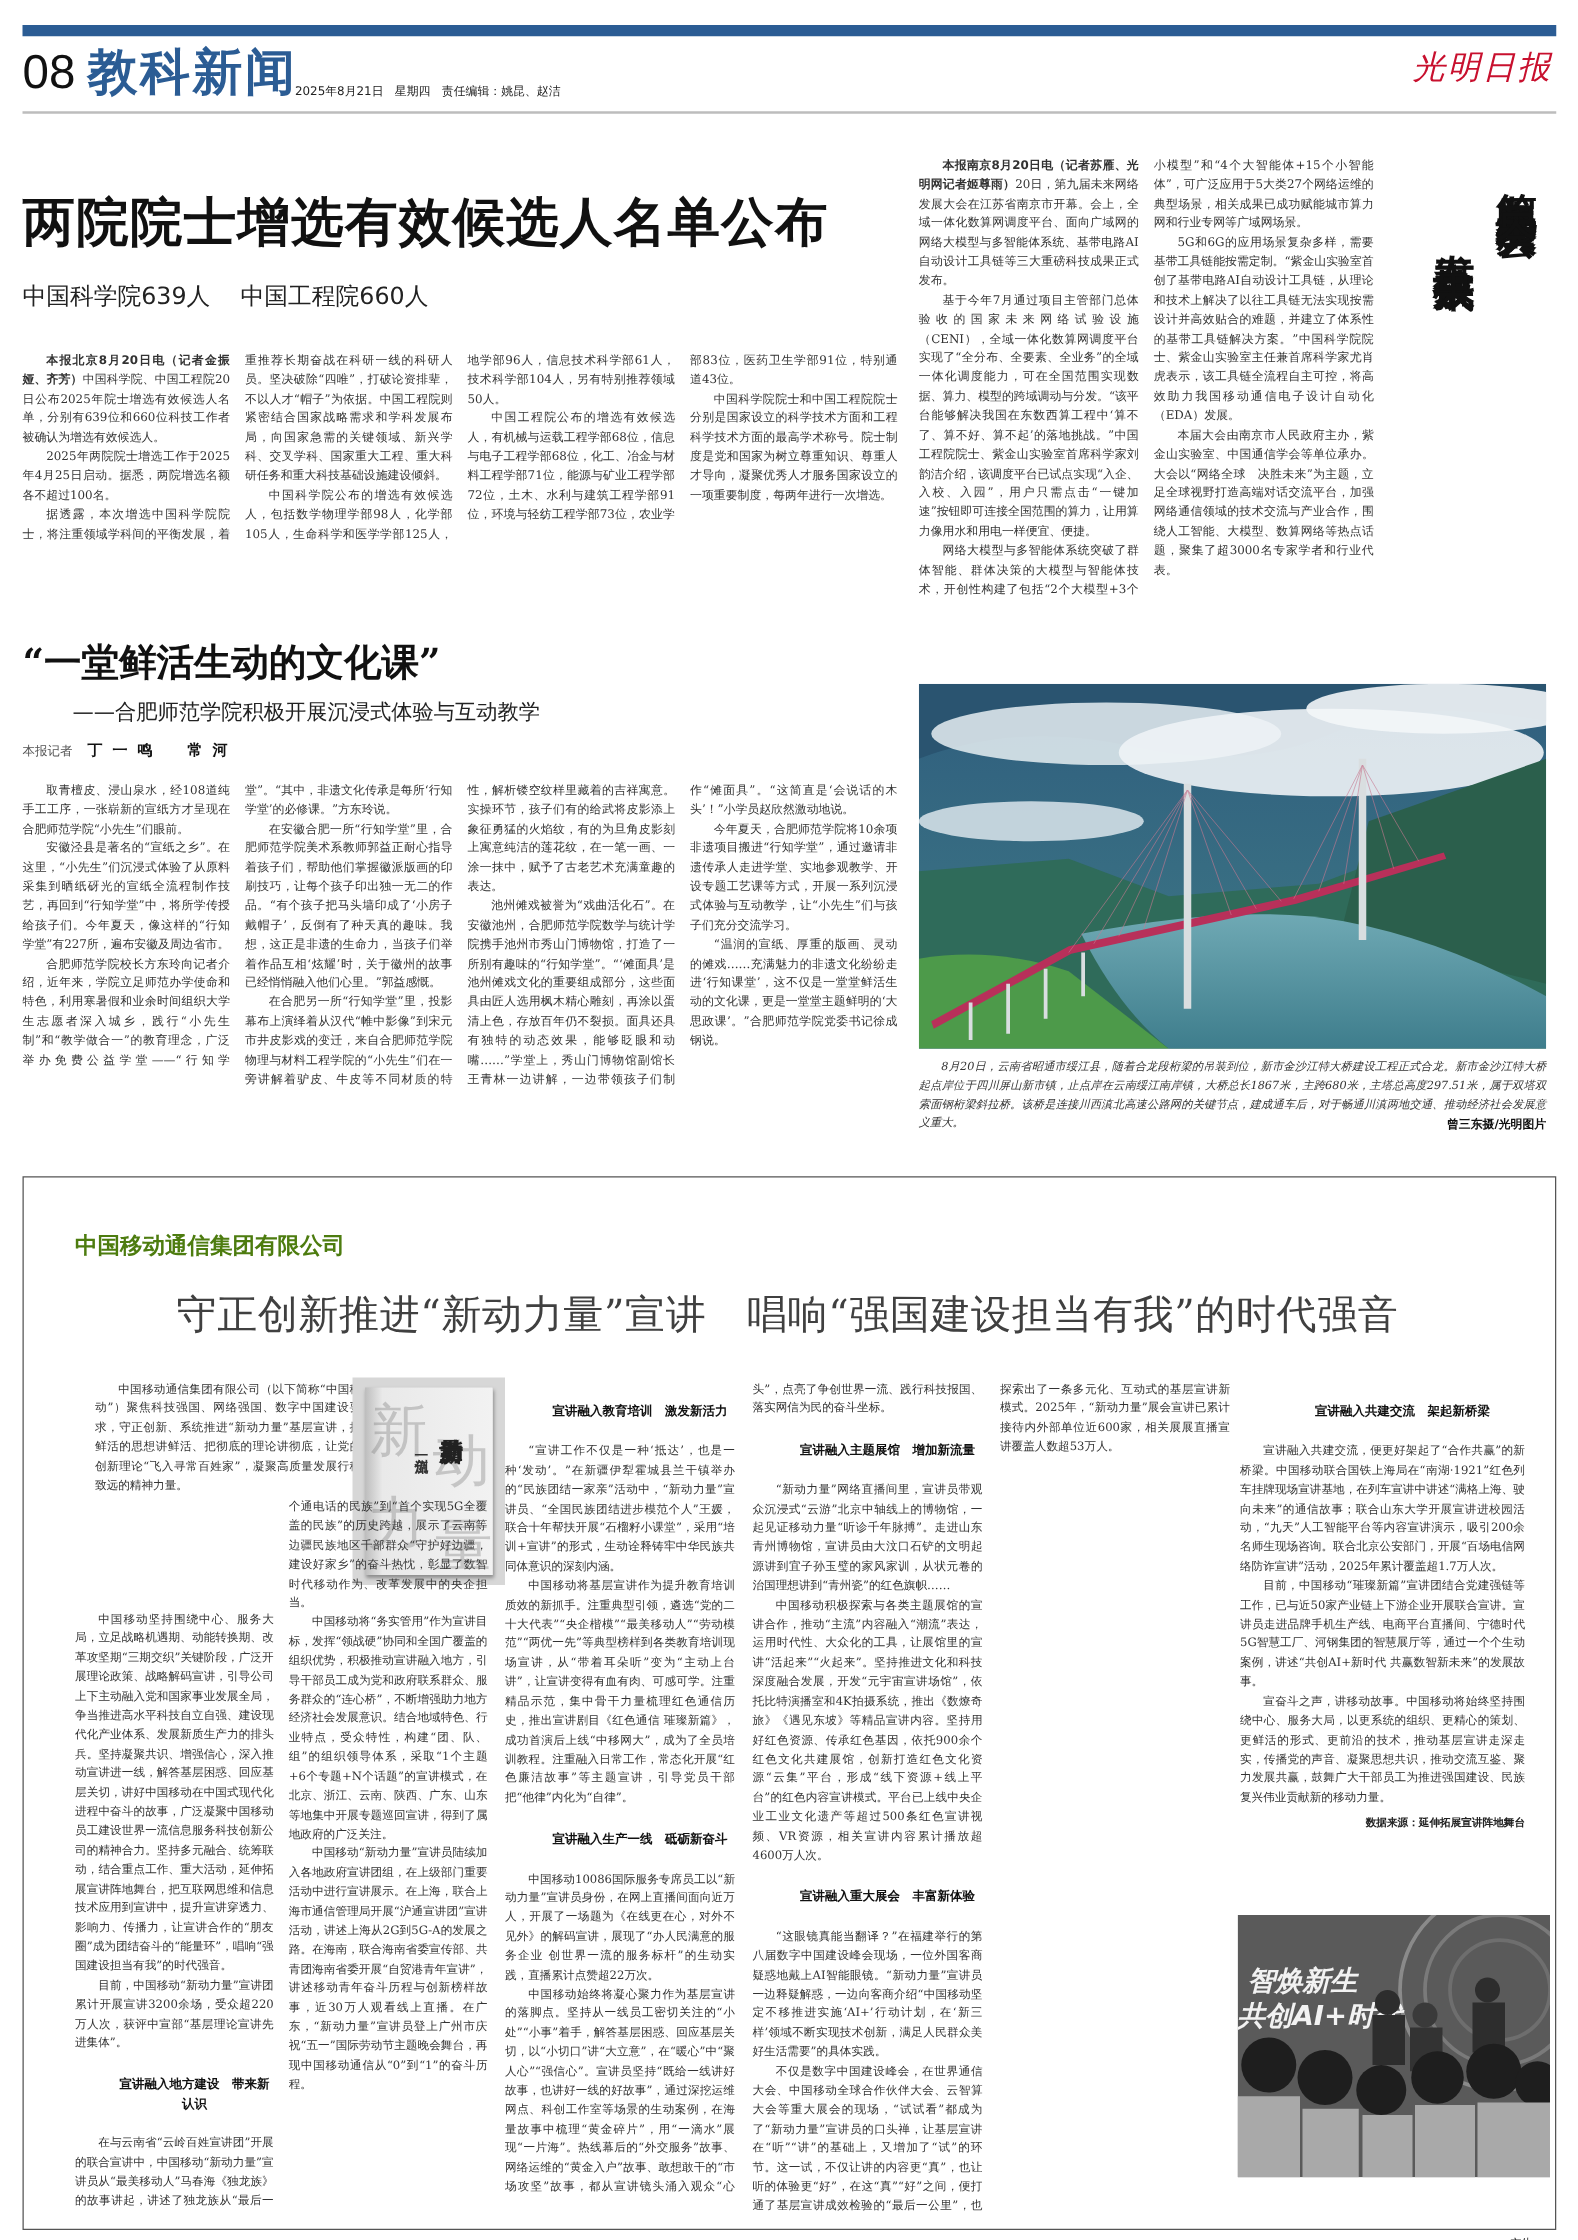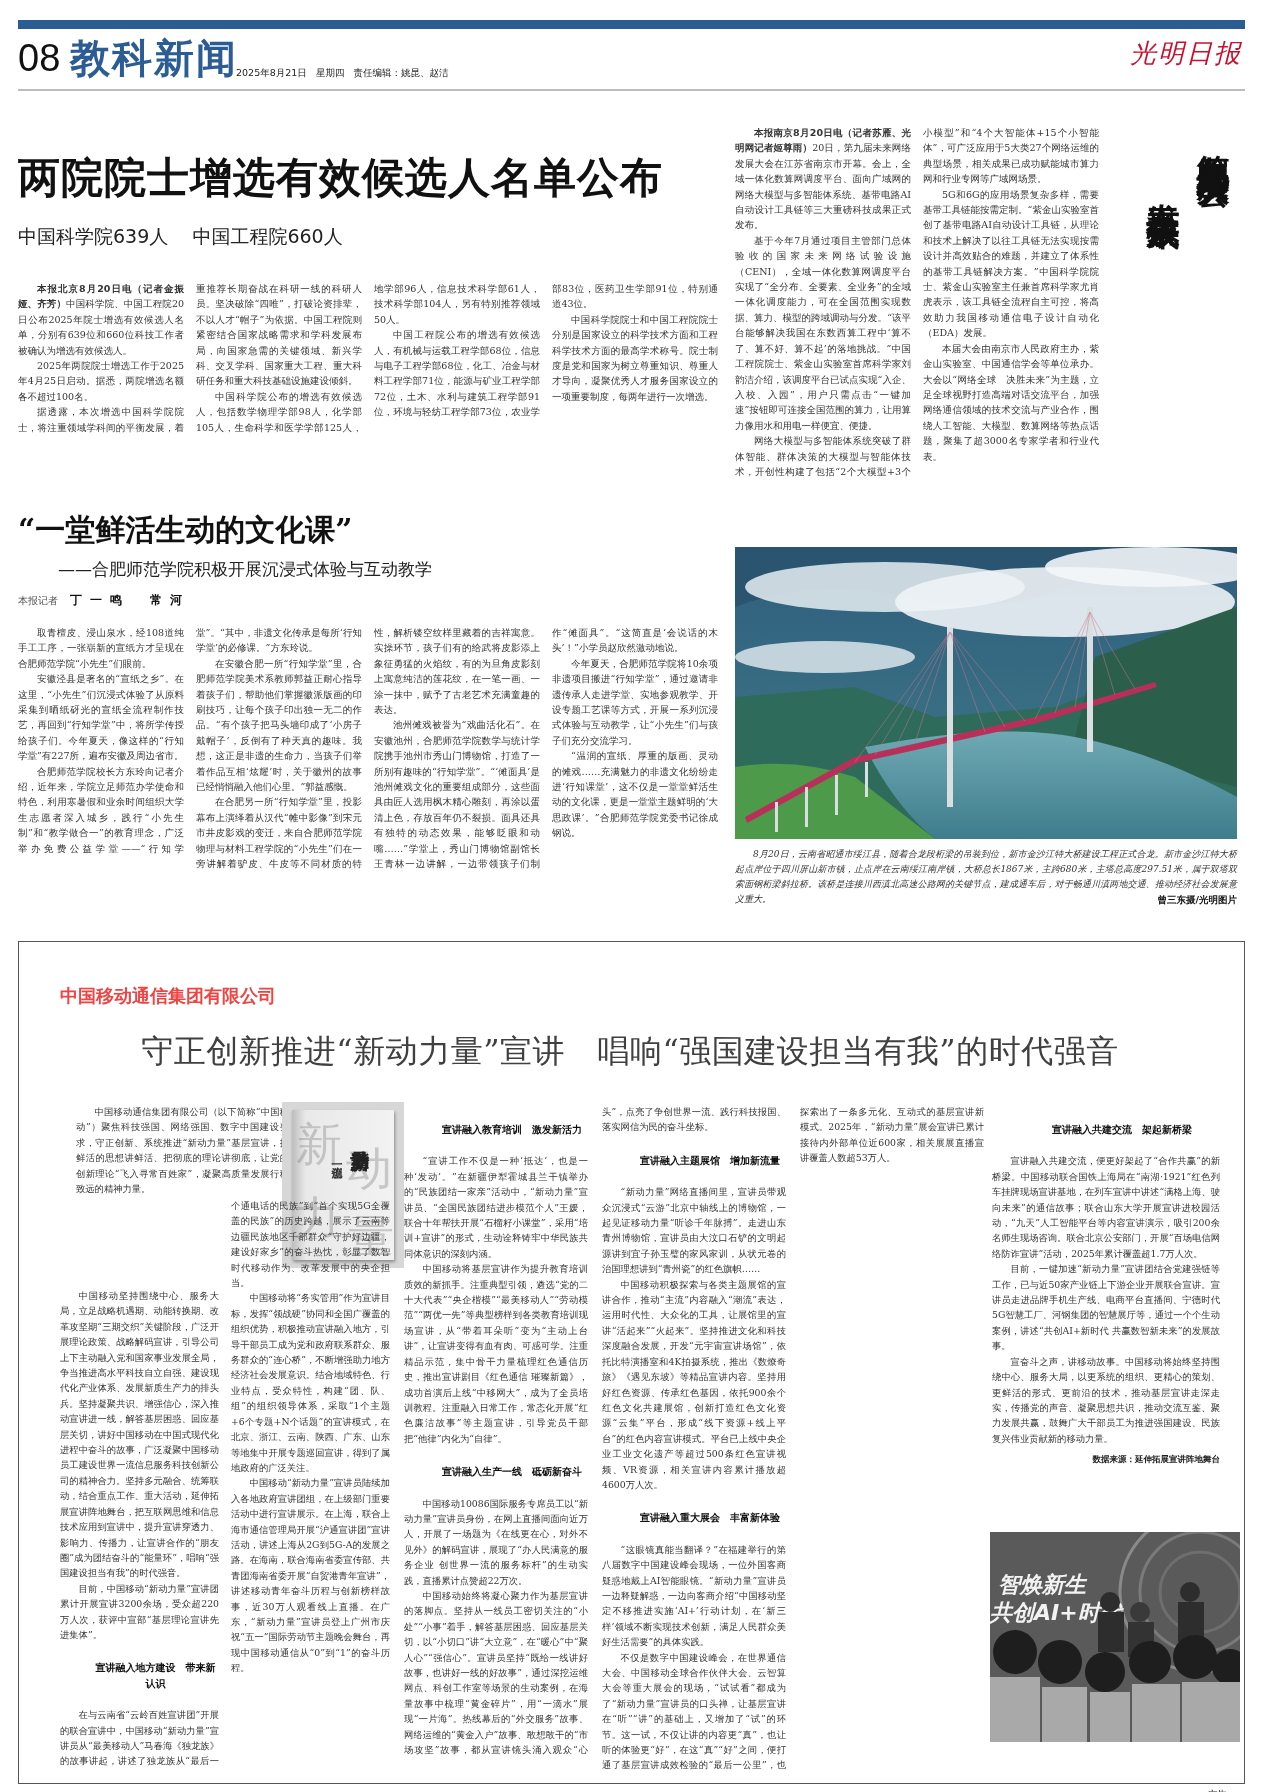--- a/index.html
+++ b/index.html
@@ -26,21 +26,21 @@
   .h2-sub { left: 18px; top: 558px; font-family: "DejaVu Sans", sans-serif; font-size: 17px; color: #222; margin-left: 40px; }
   .byline { left: 18px; top: 592px; font-size: 10px; color: #555; font-family: "DejaVu Sans", sans-serif; }
   .byline span.names { font-family: "DejaVu Serif", serif; font-size: 12px; color: #111; font-weight: bold; margin-left: 12px; letter-spacing: 8px; }
 
   .photo { left: 735px; top: 547px; width: 502px; height: 292px; overflow: hidden; }
   .caption { left: 735px; top: 847px; width: 502px; font-size: 9px; line-height: 15px; color: #333; text-align: justify; font-style: italic; }
   .caption p { text-indent: 2em; }
   .credit { display: block; text-align: right; font-family: "DejaVu Sans", sans-serif; font-weight: bold; font-style: normal; color: #111; font-size: 9.5px; margin-top: -15px; }
 
   .adbox { left: 18px; top: 941px; width: 1227px; height: 843px; border: 1.5px solid #555; }
-  .company { left: 60px; top: 984px; font-family: "DejaVu Sans", sans-serif; font-weight: bold; font-size: 18px; color: #ef4444; }
+  .company { left: 60px; top: 984px; font-family: "DejaVu Sans", sans-serif; font-weight: bold; font-size: 18px; color: #4d7c0f; }
   .ad-h { left: 40px; top: 1030px; width: 1180px; text-align: center; font-family: "DejaVu Serif", serif; font-size: 32px; color: #404040; letter-spacing: 0.5px; }
 
   .ad-col { font-size: 9.3px; line-height: 15.4px; color: #333; text-align: justify; font-family: "DejaVu Serif", serif; }
   .ad-col p { text-indent: 2em; }
   .ad-col .sub { text-indent: 0; text-align: center; font-family: "DejaVu Sans", sans-serif; font-weight: bold; color: #111; font-size: 10px; margin: 18px 0 16px; padding-left: 32px; }
   .ad-col .src { text-indent: 0; text-align: right; font-family: "DejaVu Sans", sans-serif; font-weight: bold; font-size: 8.5px; color: #222; margin-top: 6px; }
 
   .book { left: 282px; top: 1102px; width: 122px; height: 166px; background: #d7d7d7; }
   .book-cover { position: absolute; left: 10px; top: 8px; width: 102px; height: 150px; background: linear-gradient(90deg,#bdbdbd 0,#e9e9e9 14px,#f2f2f2 100%); box-shadow: 1px 2px 3px rgba(0,0,0,.35); }
   .book-big { position: absolute; color: rgba(120,120,120,.35); font-size: 46px; font-family: "DejaVu Serif", serif; }
@@ -188,21 +188,21 @@
   <p>“新动力量”网络直播间里，宣讲员带观众沉浸式“云游”北京中轴线上的博物馆，一起见证移动力量“听诊千年脉搏”。走进山东青州博物馆，宣讲员由大汶口石铲的文明起源讲到宜子孙玉璧的家风家训，从状元卷的治国理想讲到“青州瓷”的红色旗帜……</p>
   <p>中国移动积极探索与各类主题展馆的宣讲合作，推动“主流”内容融入“潮流”表达，运用时代性、大众化的工具，让展馆里的宣讲“活起来”“火起来”。坚持推进文化和科技深度融合发展，开发“元宇宙宣讲场馆”，依托比特演播室和4K拍摄系统，推出《数燎奇旅》《遇见东坡》等精品宣讲内容。坚持用好红色资源、传承红色基因，依托900余个红色文化共建展馆，创新打造红色文化资源“云集”平台，形成“线下资源+线上平台”的红色内容宣讲模式。平台已上线中央企业工业文化遗产等超过500条红色宣讲视频、VR资源，相关宣讲内容累计播放超4600万人次。</p>
   <div class="sub">宣讲融入重大展会　丰富新体验</div>
   <p>“这眼镜真能当翻译？”在福建举行的第八届数字中国建设峰会现场，一位外国客商疑惑地戴上AI智能眼镜。“新动力量”宣讲员一边释疑解惑，一边向客商介绍“中国移动坚定不移推进实施‘AI+’行动计划，在‘新三样’领域不断实现技术创新，满足人民群众美好生活需要”的具体实践。</p>
   <p>不仅是数字中国建设峰会，在世界通信大会、中国移动全球合作伙伴大会、云智算大会等重大展会的现场，“试试看”都成为了“新动力量”宣讲员的口头禅，让基层宣讲在“听”“讲”的基础上，又增加了“试”的环节。这一试，不仅让讲的内容更“真”，也让听的体验更“好”，在这“真”“好”之间，便打通了基层宣讲成效检验的“最后一公里”，也探索出了一条多元化、互动式的基层宣讲新模式。2025年，“新动力量”展会宣讲已累计接待内外部单位近600家，相关展展直播宣讲覆盖人数超53万人。</p>
 </div>
 
 <div class="abs ad-col" style="left:992px;top:1104px;width:228px;height:430px;">
   <div class="sub">宣讲融入共建交流　架起新桥梁</div>
   <p>宣讲融入共建交流，便更好架起了“合作共赢”的新桥梁。中国移动联合国铁上海局在“南湖·1921”红色列车挂牌现场宣讲基地，在列车宣讲中讲述“满格上海、驶向未来”的通信故事；联合山东大学开展宣讲进校园活动，“九天”人工智能平台等内容宣讲演示，吸引200余名师生现场咨询。联合北京公安部门，开展“百场电信网络防诈宣讲”活动，2025年累计覆盖超1.7万人次。</p>
-  <p>目前，一键加速“新动力量”宣讲团结合党建强链等工作，已与近50家产业链上下游企业开展联合宣讲。宣讲员走进品牌手机生产线、电商平台直播间、宁德时代5G智慧工厂、河钢集团的智慧展厅等，通过一个个生动案例，讲述“共创AI+新时代 共赢数智新未来”的发展故事。</p>
+  <p>目前，中国移动“璀璨新篇”宣讲团结合党建强链等工作，已与近50家产业链上下游企业开展联合宣讲。宣讲员走进品牌手机生产线、电商平台直播间、宁德时代5G智慧工厂、河钢集团的智慧展厅等，通过一个个生动案例，讲述“共创AI+新时代 共赢数智新未来”的发展故事。</p>
   <p>宣奋斗之声，讲移动故事。中国移动将始终坚持围绕中心、服务大局，以更系统的组织、更精心的策划、更鲜活的形式、更前沿的技术，推动基层宣讲走深走实，传播党的声音、凝聚思想共识，推动交流互鉴、聚力发展共赢，鼓舞广大干部员工为推进强国建设、民族复兴伟业贡献新的移动力量。</p>
   <p class="src">数据来源：延伸拓展宣讲阵地舞台</p>
 </div>
 
 <div class="abs ad-photo">
   <svg width="250" height="210" viewBox="0 0 250 210">
     <rect width="250" height="210" fill="#5a5a5a"></rect>
     <circle cx="210" cy="60" r="80" fill="none" stroke="#8a8a8a" stroke-width="3"></circle>
     <circle cx="210" cy="60" r="60" fill="none" stroke="#7a7a7a" stroke-width="3"></circle>
     <circle cx="210" cy="60" r="40" fill="none" stroke="#6e6e6e" stroke-width="3"></circle>

